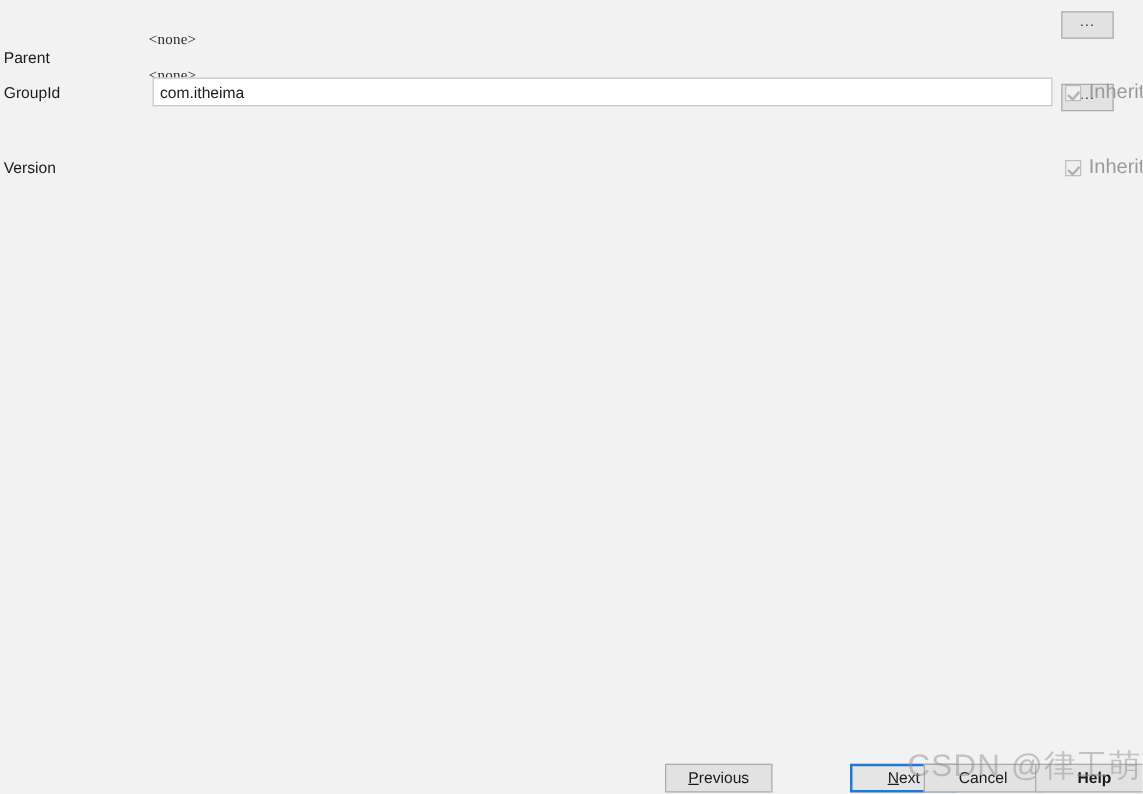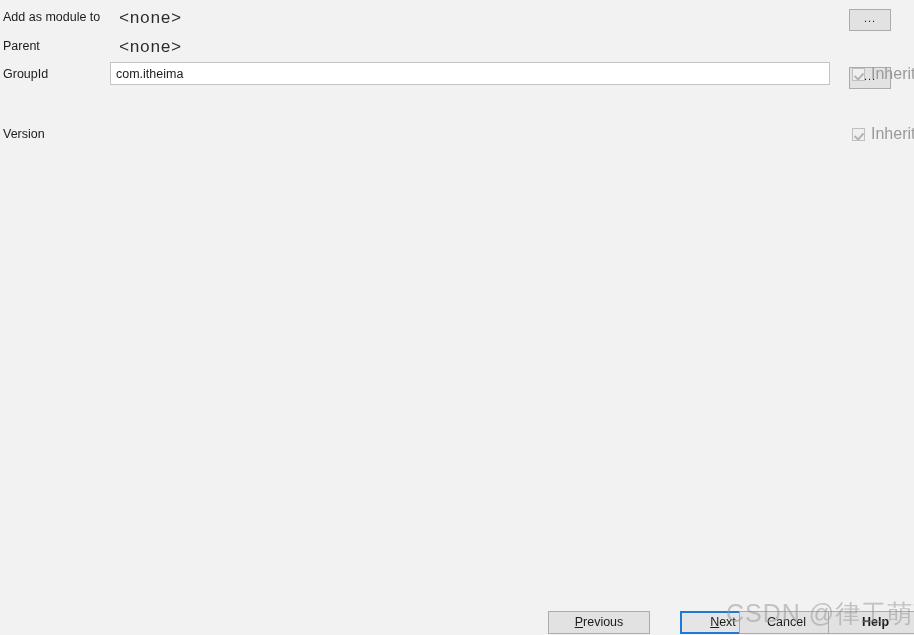--- a/index.html
+++ b/index.html
@@ -51,33 +51,33 @@
     height: 24px;
     line-height: 24px;
     font-size: 12.5px;
     color: #1b1b1b;
     white-space: nowrap;
   }
 
   .static-val {
     position: absolute;
     left: 119px;
-    top: 2px;
+    top: 14px;
     height: 24px;
     line-height: 24px;
-    font-family: Liberation Mono, monospace;
-    font-size: 17px;
+    font-family: Liberation Serif, serif;
+    font-size: 12px;
     color: #2b2b2b;
     letter-spacing: 0.2px;
     white-space: nowrap;
   }
 
   .tf {
     position: absolute;
-    left: 110px;
+    left: 122px;
     top: 0;
     width: 720px;
     height: 23px;
     box-sizing: border-box;
     background: #ffffff;
     border: 1px solid #c4c4c4;
     font-family: "Liberation Sans", sans-serif;
     font-size: 12.5px;
     color: #1b1b1b;
     padding: 0 0 0 5px;
@@ -184,21 +184,21 @@
     padding: 0;
     cursor: default;
     white-space: nowrap;
   }
   .btn u { text-decoration: underline; }
   .btn.default {
     background: #e5e5e5;
     border: 2px solid #1f7ad4;
     line-height: 19px;
   }
-  .btn.previous { left: 548px; width: 102px; }
+  .btn.previous { left: 532px; width: 86px; }
   .btn.next     { left: 680px; width: 86px; }
   .btn.cancel   { left: 739px; width: 95px; }
   .btn.help     { left: 828px; width: 95px; font-weight: bold; }
 
   
   .watermark {
     position: absolute;
     left: 726px;
     top: 598px;
     font-size: 25px;
@@ -212,21 +212,20 @@
   }
 </style>
 </head>
 <body>
 
 <div id="dialog">
 
   <div class="form">
 
     <div class="row r0">
-      <span class="lbl">Add as module to</span>
       <span class="static-val">&lt;none&gt;</span>
       <button class="dots-btn b0">
         <span class="glyph">...</span>
       </button>
     </div>
 
     <div class="row r1">
       <span class="lbl">Parent</span>
       <span class="static-val">&lt;none&gt;</span>
       <button class="dots-btn b1">

